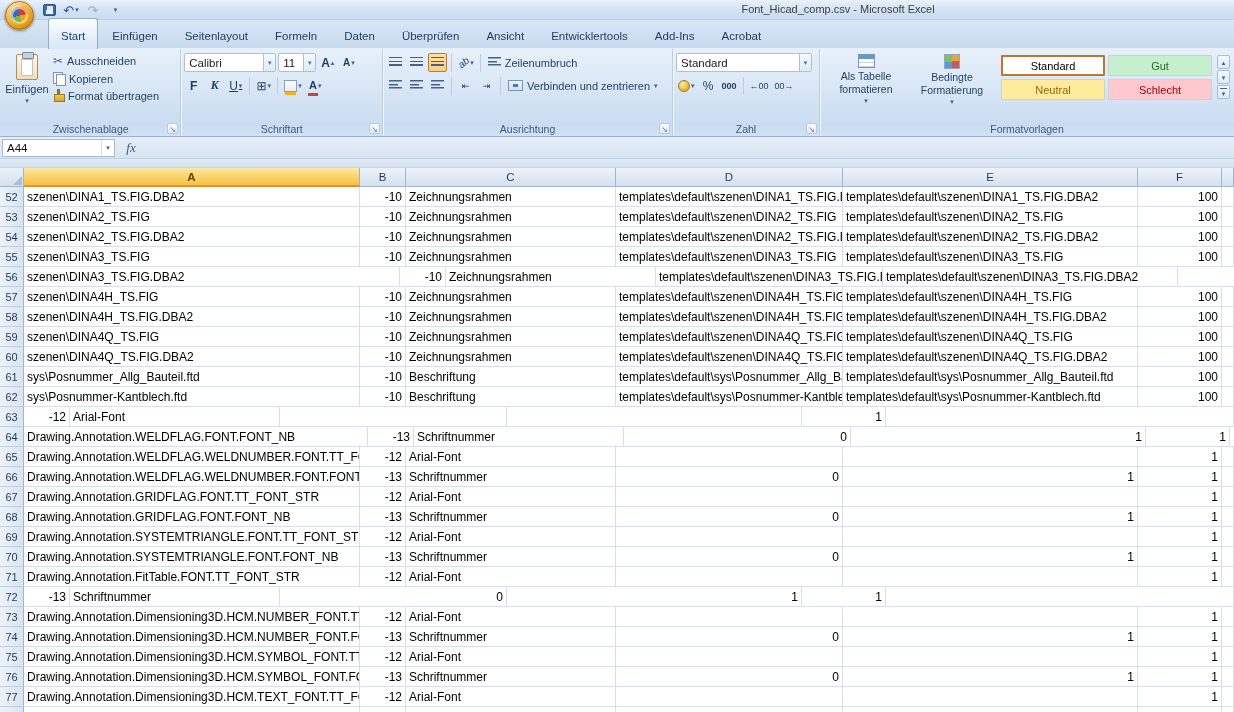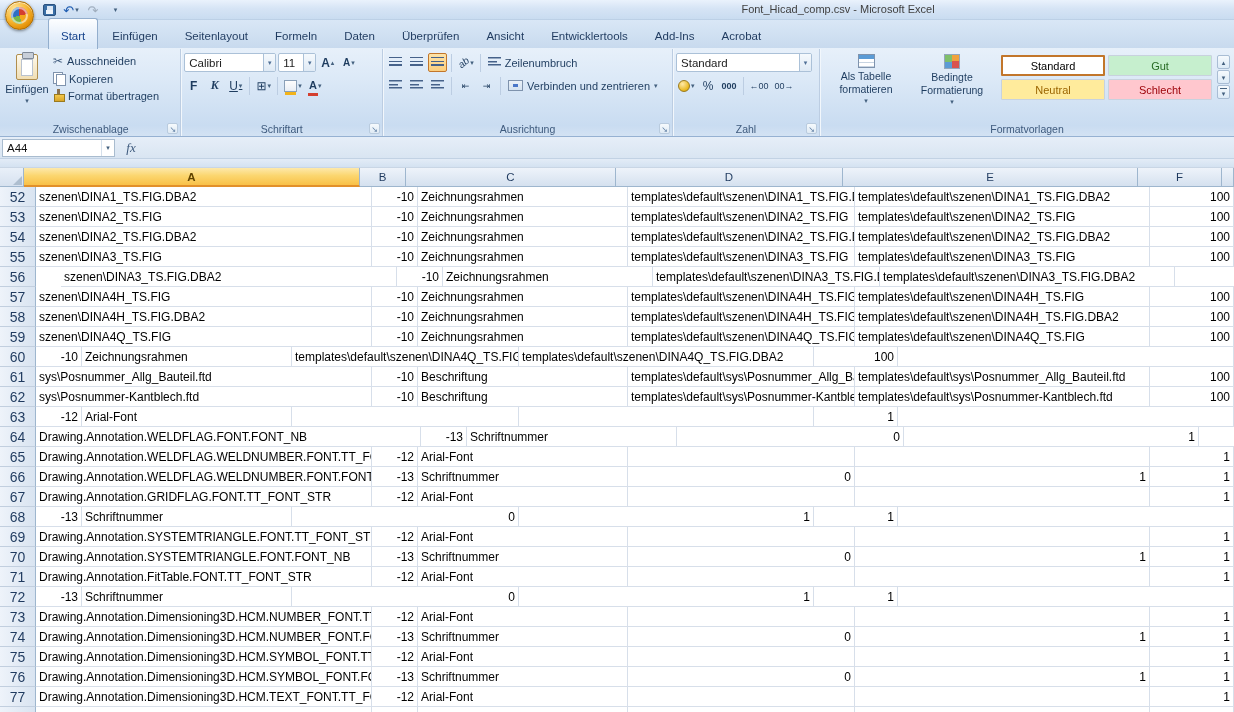--- a/index.html
+++ b/index.html
@@ -109,21 +109,21 @@
   .pane-gap{height:9px;background:linear-gradient(#e3ecf7,#d4e2f1);border-bottom:1px solid #c9d6e5}
 
   
   .sheet{position:relative;background:#fff}
   .col-headers{display:flex;height:19px;background:linear-gradient(#e9f0f9,#d3dfee)}
   .corner{width:24px;height:19px;background:linear-gradient(#e9f0f9,#d6e1ef);border-right:1px solid #9eb6ce;border-bottom:1px solid #9eb6ce;position:relative}
   .corner::after{content:"";position:absolute;right:1px;bottom:1px;border-left:9px solid transparent;border-bottom:9px solid #aebecf}
   .col-hdr{height:19px;border-right:1px solid #9eb6ce;border-bottom:1px solid #9eb6ce;background:linear-gradient(#eef3fa,#d5e1ef);display:flex;align-items:center;justify-content:center;font-size:11.5px;color:#1f3a5f}
   .col-hdr.sel{background:linear-gradient(#fde9ab,#fbd66f 45%,#f9c148);border-bottom:2px solid #e2902a;color:#5f4300;font-weight:700}
   .row{display:flex;height:20px;background:#fff}
-  .row-hdr{width:36px;background:linear-gradient(to right,#eef3fa,#d9e4f1);border-right:1px solid #9eb6ce;border-bottom:1px solid #c2cfdf;font-size:14px;color:#1f3a5f;display:flex;align-items:center;justify-content:center;flex:none}
+  .row-hdr{width:24px;background:linear-gradient(to right,#eef3fa,#d9e4f1);border-right:1px solid #9eb6ce;border-bottom:1px solid #c2cfdf;font-size:11px;color:#1f3a5f;display:flex;align-items:center;justify-content:center;flex:none}
   .cell{border-right:1px solid #d7dfea;border-bottom:1px solid #d7dfea;font-size:12px;padding:0 3px;display:flex;align-items:center;white-space:nowrap;overflow:hidden;color:#000;flex:none}
   .cell.num{justify-content:flex-end}
 </style>
 </head>
 <body>
 
 <div class="app">
 
   <div class="titlebar">
     <div class="office-btn">
@@ -417,21 +417,21 @@
           <div class="cell" style="width: 336px;">szenen\DINA3_TS.FIG</div>
           <div class="cell num" style="width: 46px;">-10</div>
           <div class="cell" style="width: 210px;">Zeichnungsrahmen</div>
           <div class="cell" style="width: 227px;">templates\default\szenen\DINA3_TS.FIG</div>
           <div class="cell" style="width: 295px;">templates\default\szenen\DINA3_TS.FIG</div>
           <div class="cell num" style="width: 84px;">100</div>
           <div class="cell" style="flex: 1 1 0%;"></div>
         </div>
         <div class="row">
           <div class="row-hdr">56</div>
-          <div class="cell" style="width: 336px; margin-left: 25px;">szenen\DINA3_TS.FIG.DBA2</div>
+          <div class="cell" style="width: 376px;">szenen\DINA3_TS.FIG.DBA2</div>
           <div class="cell num" style="width: 46px;">-10</div>
           <div class="cell" style="width: 210px;">Zeichnungsrahmen</div>
           <div class="cell" style="width: 227px;">templates\default\szenen\DINA3_TS.FIG.DBA2</div>
           <div class="cell" style="width: 295px;">templates\default\szenen\DINA3_TS.FIG.DBA2</div>
           <div class="cell num" style="width: 84px;">100</div>
           <div class="cell" style="flex: 1 1 0%;"></div>
         </div>
         <div class="row">
           <div class="row-hdr">57</div>
           <div class="cell" style="width: 336px;">szenen\DINA4H_TS.FIG</div>
@@ -457,20 +457,21 @@
           <div class="cell" style="width: 336px;">szenen\DINA4Q_TS.FIG</div>
           <div class="cell num" style="width: 46px;">-10</div>
           <div class="cell" style="width: 210px;">Zeichnungsrahmen</div>
           <div class="cell" style="width: 227px;">templates\default\szenen\DINA4Q_TS.FIG</div>
           <div class="cell" style="width: 295px;">templates\default\szenen\DINA4Q_TS.FIG</div>
           <div class="cell num" style="width: 84px;">100</div>
           <div class="cell" style="flex: 1 1 0%;"></div>
         </div>
         <div class="row">
           <div class="row-hdr">60</div>
+          <div class="cell" style="width: 336px;">szenen\DINA4Q_TS.FIG.DBA2</div>
           <div class="cell num" style="width: 46px;">-10</div>
           <div class="cell" style="width: 210px;">Zeichnungsrahmen</div>
           <div class="cell" style="width: 227px;">templates\default\szenen\DINA4Q_TS.FIG.DBA2</div>
           <div class="cell" style="width: 295px;">templates\default\szenen\DINA4Q_TS.FIG.DBA2</div>
           <div class="cell num" style="width: 84px;">100</div>
           <div class="cell" style="flex: 1 1 0%;"></div>
         </div>
         <div class="row">
           <div class="row-hdr">61</div>
           <div class="cell" style="width: 336px;">sys\Posnummer_Allg_Bauteil.ftd</div>
@@ -495,21 +496,21 @@
           <div class="row-hdr">63</div>
           <div class="cell num" style="width: 46px;">-12</div>
           <div class="cell" style="width: 210px;">Arial-Font</div>
           <div class="cell" style="width: 227px;"></div>
           <div class="cell" style="width: 295px;"></div>
           <div class="cell num" style="width: 84px;">1</div>
           <div class="cell" style="flex: 1 1 0%;"></div>
         </div>
         <div class="row">
           <div class="row-hdr">64</div>
-          <div class="cell" style="width: 385px;">Drawing.Annotation.WELDFLAG.FONT.FONT_NB</div>
+          <div class="cell" style="width: 344px;">Drawing.Annotation.WELDFLAG.FONT.FONT_NB</div>
           <div class="cell num" style="width: 46px;">-13</div>
           <div class="cell" style="width: 210px;">Schriftnummer</div>
           <div class="cell num" style="width: 227px;">0</div>
           <div class="cell num" style="width: 295px;">1</div>
           <div class="cell num" style="width: 84px;">1</div>
           <div class="cell" style="flex: 1 1 0%;"></div>
         </div>
         <div class="row">
           <div class="row-hdr">65</div>
           <div class="cell" style="width: 336px;">Drawing.Annotation.WELDFLAG.WELDNUMBER.FONT.TT_FONT_STR</div>
@@ -535,20 +536,21 @@
           <div class="cell" style="width: 336px;">Drawing.Annotation.GRIDFLAG.FONT.TT_FONT_STR</div>
           <div class="cell num" style="width: 46px;">-12</div>
           <div class="cell" style="width: 210px;">Arial-Font</div>
           <div class="cell" style="width: 227px;"></div>
           <div class="cell" style="width: 295px;"></div>
           <div class="cell num" style="width: 84px;">1</div>
           <div class="cell" style="flex: 1 1 0%;"></div>
         </div>
         <div class="row">
           <div class="row-hdr">68</div>
+          <div class="cell" style="width: 336px;">Drawing.Annotation.GRIDFLAG.FONT.FONT_NB</div>
           <div class="cell num" style="width: 46px;">-13</div>
           <div class="cell" style="width: 210px;">Schriftnummer</div>
           <div class="cell num" style="width: 227px;">0</div>
           <div class="cell num" style="width: 295px;">1</div>
           <div class="cell num" style="width: 84px;">1</div>
           <div class="cell" style="flex: 1 1 0%;"></div>
         </div>
         <div class="row">
           <div class="row-hdr">69</div>
           <div class="cell" style="width: 336px;">Drawing.Annotation.SYSTEMTRIANGLE.FONT.TT_FONT_STR</div>

